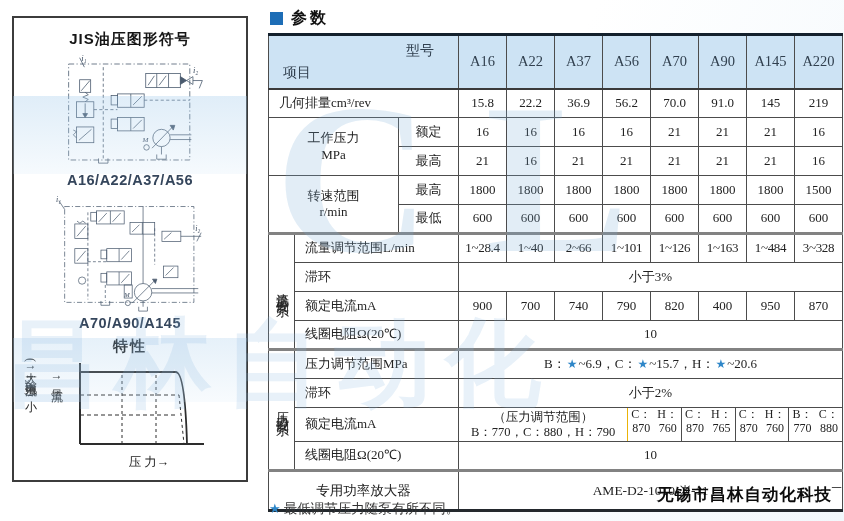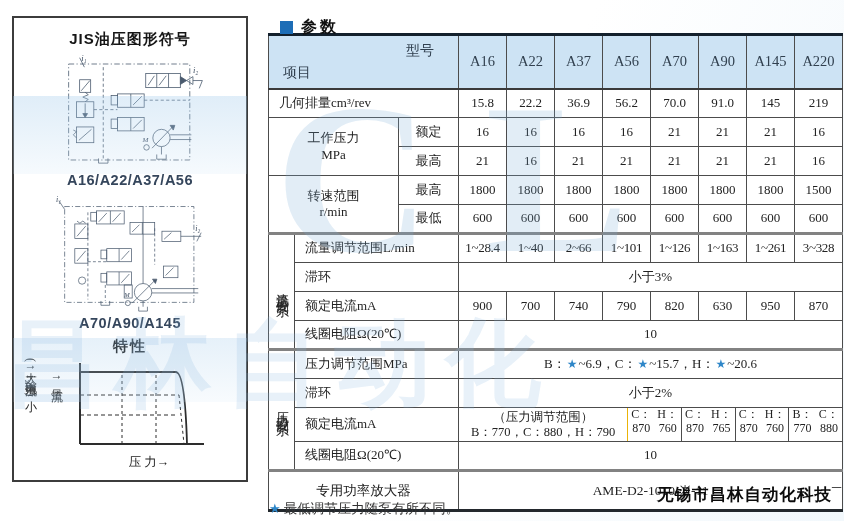--- a/index.html
+++ b/index.html
@@ -24,21 +24,21 @@
             font-family:"Liberation Serif", serif; letter-spacing:1px; }
   .flow-note { position:absolute; left:34px; top:16px; writing-mode:vertical-rl;
                font-size:12px; color:#222; font-family:"Liberation Serif", serif; }
   .char-svg { position:absolute; left:46px; top:0; }
   .x-label { position:absolute; left:60px; top:96px; width:150px; text-align:center;
              font-size:12.5px; color:#222; font-family:"Liberation Serif", serif; }
   .x-note { position:absolute; left:36px; top:112px; width:196px; text-align:center;
             font-size:12.5px; color:#222; font-family:"Liberation Serif", serif; }
 
   
-  .sec-head { position:absolute; left:280px; top:8px; z-index:3; display:flex; align-items:center;margin-top:9px; }
+  .sec-head { position:absolute; left:270px; top:8px; z-index:3; display:flex; align-items:center; }
   .sec-square { width:13px; height:13px; background:#1d6db6; display:inline-block; margin-right:8px; }
   .sec-title { font-weight:bold; font-size:16px; color:#111; letter-spacing:3px; }
 
   
   table.params { position:absolute; left:268px; top:33px; width:574px;
                  border-collapse:collapse; table-layout:fixed; z-index:2;
                  font-family:Liberation Serif, serif; color:#222;
                  border-top:3px solid #13202c; border-bottom:3px solid #23282d;
                  border-left:1px solid #4c4c4c; border-right:1px solid #4c4c4c;
                  background:#fff;padding-left:45px; }
@@ -335,21 +335,21 @@
             <span>流量调节范围</span>
             <span>L/min</span>
           </div>
         </td>
         <td class="sm-val">1~28.4</td>
         <td class="sm-val">1~40</td>
         <td class="sm-val">2~66</td>
         <td class="sm-val">1~101</td>
         <td class="sm-val">1~126</td>
         <td class="sm-val">1~163</td>
-        <td class="sm-val">1~261</td>
+        <td class="sm-val">1~484</td>
         <td class="sm-val">3~328</td>
       </tr>
       <tr>
         <td class="lbl" colspan="2">
           <div class="lw">
               <span>滞环</span>
             </div>
         </td>
         <td colspan="8">小于3%</td>
       </tr>
@@ -358,21 +358,21 @@
           <div class="lw">
             <span>额定电流</span>
             <span>mA</span>
           </div>
         </td>
         <td>900</td>
         <td>700</td>
         <td>740</td>
         <td>790</td>
         <td>820</td>
-        <td>630</td>
+        <td>400</td>
         <td>950</td>
         <td>870</td>
       </tr>
       <tr>
         <td class="lbl" colspan="2">
           <div class="lw">
             <span>线圈电阻</span>
             <span>Ω(20℃)</span>
           </div>
         </td>

